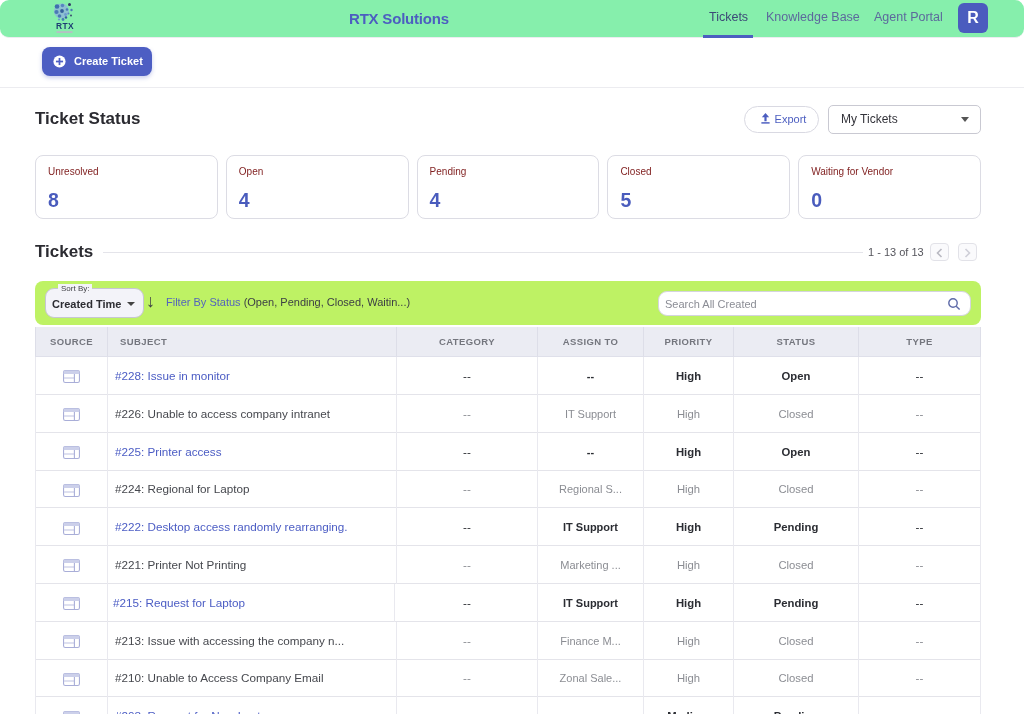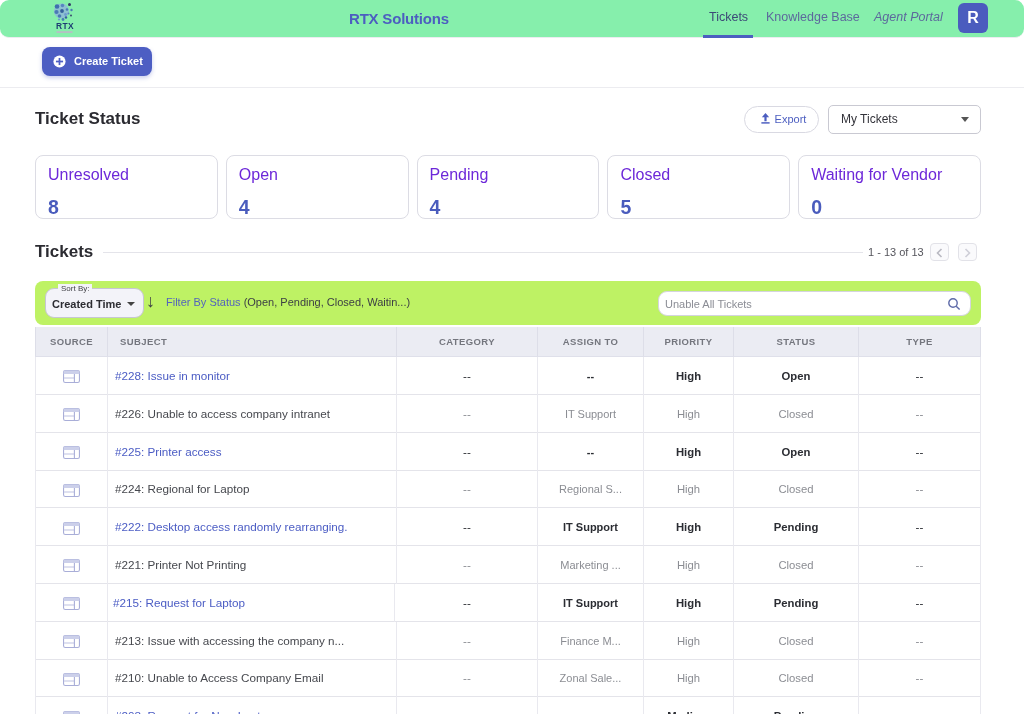--- a/index.html
+++ b/index.html
@@ -6,39 +6,39 @@
 html,body { width:1024px; height:714px; overflow:hidden; background:#fff; font-family:"Liberation Sans", sans-serif; }
 #page { position:relative; width:1024px; height:714px; background:#fff; }
 
 
 #topbar { position:absolute; left:0; top:0; width:1024px; height:38px; background:#86efac; border-bottom:1px solid #ececf0;border-radius:9px; }
 #logo { position:absolute; left:48px; top:1px; }
 #title { position:absolute; left:349px; top:10px; font-size:15px; font-weight:bold; color:#4c5ec0; letter-spacing:-0.2px; }
 .nav { position:absolute; top:10px; font-size:12.5px; color:#5c699c; }
 #nav-tickets { left:709px; color:#3c4977; }
 #nav-kb { left:766px; }
-#nav-agent { left:874px;font-style:italic; }
+#nav-agent { left:874px; }
 #underline { position:absolute; left:703px; top:35px; width:50px; height:3px; background:#4c5ec0; }
 #avatar { position:absolute; left:958px; top:3px; width:30px; height:30px; background:#4b5cbe; border-radius:6px; color:#fff; font-size:16px; font-weight:bold; text-align:center; line-height:30px; }
 
 
 #createbar { position:absolute; left:0; top:39px; width:1024px; height:49px; background:#fff; border-bottom:1px solid #ececf0; }
 #createbtn { position:absolute; left:42px; top:8px; width:110px; height:29px; background:#4d5ec3; border-radius:8px; color:#fff; font-size:11px; font-weight:bold; line-height:29px; white-space:nowrap; box-shadow:0 2px 4px rgba(77,94,195,0.3); }
 #createbtn svg { vertical-align:-3px; margin-left:11px; margin-right:8px; }
 
 
 #ts-head { position:absolute; left:35px; top:109px; font-size:17px; font-weight:bold; color:#2b2b31; }
 #exportbtn { position:absolute; left:744px; top:106px; width:75px; height:27px; border:1px solid #d9d9e2; border-radius:14px; background:#fff; color:#4c5ec0; font-size:11px; line-height:25px; text-align:center; padding-left:3px; }
 #mytickets { position:absolute; left:828px; top:105px; width:153px; height:29px; border:1px solid #c9c9d2; border-radius:5px; background:#fff; color:#33333a; font-size:12px; line-height:27px; padding-left:12px; }
 #mytickets .caret { position:absolute; right:11px; top:11px; width:0; height:0; border-left:4.5px solid transparent; border-right:4.5px solid transparent; border-top:5px solid #555; }
 
 
 #cards { position:absolute; left:35px; top:155px; width:946px; height:64px; display:flex; gap:8px; }
 .card { flex:1; background:#fff; border:1px solid #dcdce4; border-radius:8px; padding:10px 0 0 12px; }
-.card .lbl { font-size:16px; color:#6d28d9; }
+.card .lbl { font-size:10px; color:#7f1d1d; }
 .card .num { font-size:19.5px; font-weight:bold; color:#4a5cbd; margin-top:12px; }
 
 
 #tk-head { position:absolute; left:35px; top:242px; font-size:17px; font-weight:bold; color:#2b2b31; }
 #tk-line { position:absolute; left:103px; top:252px; width:760px; height:1px; background:#e4e4ea; }
 #tk-count { position:absolute; left:868px; top:246px; font-size:11px; color:#55555c; }
 .pagebtn { position:absolute; top:243px; width:19px; height:18px; border:1px solid #e2e2e8; border-radius:4px; background:#fafafc; text-align:center; }
 #pb-l { left:930px; }
 #pb-r { left:958px; }
 
@@ -153,21 +153,21 @@
 
   <div id="toolbar">
     <div id="sortbox">
       <div id="sortlabel">Sort By:</div>
       <div id="sorttext">Created Time</div>
       <div id="sortcaret"></div>
     </div>
     <div id="downarrow">↓</div>
     <div id="filtertext"><span class="a">Filter By Status</span> <span class="b">(Open, Pending, Closed, Waitin...)</span></div>
     <div id="searchbox">
-      <span class="ph">Unable All Tickets</span>
+      <span class="ph">Search All Created</span>
       <svg width="14" height="14" viewBox="0 0 14 14">
           <circle cx="6" cy="6" r="4.2" stroke="#5e6aa8" stroke-width="1.4" fill="none"></circle>
           <line x1="9.2" y1="9.2" x2="12.6" y2="12.6" stroke="#5e6aa8" stroke-width="1.4"></line>
         </svg>
     </div>
   </div>
 
   <div id="table">
       <div class="hdr first" style="left:0px;width:73px">SOURCE</div>
       <div class="hdr " style="left:73px;width:289px;text-align:left;padding-left:12px">SUBJECT</div>

